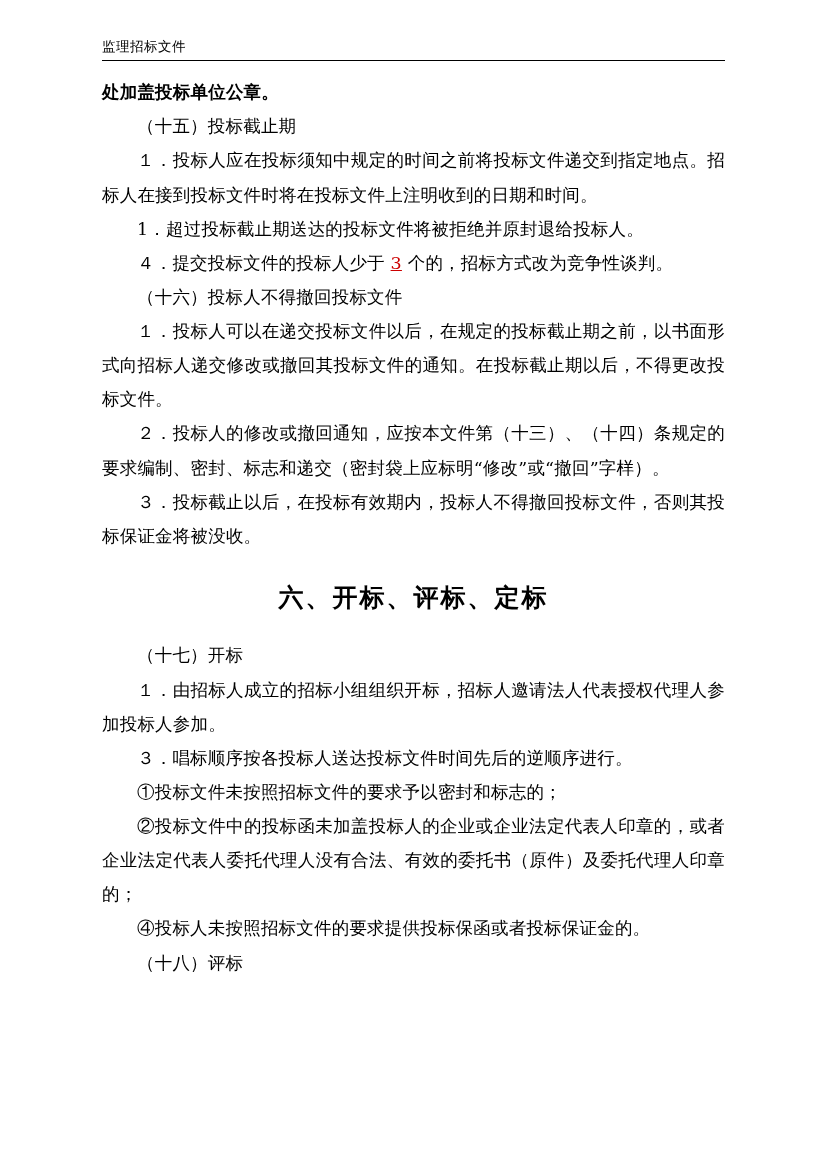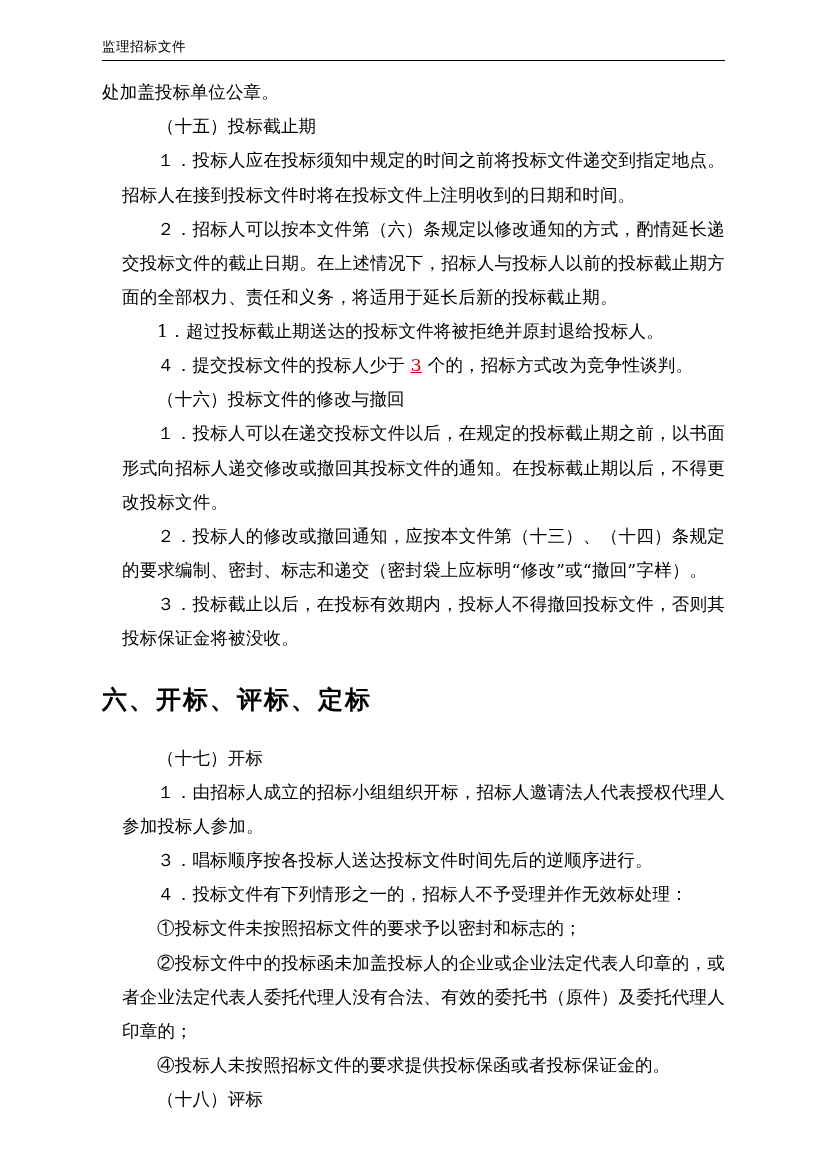--- a/index.html
+++ b/index.html
@@ -39,27 +39,27 @@
     line-height: 1.95;
     text-align: justify;
     text-justify: inter-ideograph;
     letter-spacing: 0.2px;
   }
   p {
     margin: 0;
   }
   p.noindent {
     text-indent: 0;
+    font-weight: bold;
   }
   p.indent {
     text-indent: 2em;
-    margin-left: 20px;
   }
   .section-title {
-    text-align: left;
+    text-align: center;
     font-family: "DejaVu Sans", "Liberation Sans", sans-serif;
     font-weight: bold;
     font-size: 25px;
     letter-spacing: 2px;
     margin: 26px 0 22px 0;
     line-height: 1.5;
   }
   .redunder {
     color: #cc0000;
     text-decoration: underline;
@@ -75,35 +75,33 @@
     <span>监理招标文件</span>
   </div>
   <hr class="header-rule">
 
   <div class="body-text">
 
     <p class="noindent">处加盖投标单位公章。</p>
 
     <p class="indent">（十五）投标截止期</p>
     <p class="indent">１．投标人应在投标须知中规定的时间之前将投标文件递交到指定地点。招标人在接到投标文件时将在投标文件上注明收到的日期和时间。</p>
-    <p class="indent">２．招标人可以按本文件第（六）条规定以修改通知的方式，酌情延长递交投标文件的截止日期。在上述情况下，招标人与投标人以前的投标截止期方面的全部权力、责任和义务，将适用于延长后新的投标截止期。</p>
     <p class="indent">1．超过投标截止期送达的投标文件将被拒绝并原封退给投标人。</p>
 
     <p class="indent"><span>４．提交投标文件的投标人少于 </span><span class="redunder">3</span><span> 个的，招标方式改为竞争性谈判。</span></p>
 
-    <p class="indent">（十六）投标文件的修改与撤回</p>
+    <p class="indent">（十六）投标人不得撤回投标文件</p>
     <p class="indent">１．投标人可以在递交投标文件以后，在规定的投标截止期之前，以书面形式向招标人递交修改或撤回其投标文件的通知。在投标截止期以后，不得更改投标文件。</p>
     <p class="indent">２．投标人的修改或撤回通知，应按本文件第（十三）、（十四）条规定的要求编制、密封、标志和递交（密封袋上应标明“修改”或“撤回”字样）。</p>
     <p class="indent">３．投标截止以后，在投标有效期内，投标人不得撤回投标文件，否则其投标保证金将被没收。</p>
 
     <h2 class="section-title">六、开标、评标、定标</h2>
 
     <p class="indent">（十七）开标</p>
     <p class="indent">１．由招标人成立的招标小组组织开标，招标人邀请法人代表授权代理人参加投标人参加。</p>
     <p class="indent">３．唱标顺序按各投标人送达投标文件时间先后的逆顺序进行。</p>
-    <p class="indent">４．投标文件有下列情形之一的，招标人不予受理并作无效标处理：</p>
     <p class="indent">①投标文件未按照招标文件的要求予以密封和标志的；</p>
     <p class="indent">②投标文件中的投标函未加盖投标人的企业或企业法定代表人印章的，或者企业法定代表人委托代理人没有合法、有效的委托书（原件）及委托代理人印章的；</p>
     <p class="indent">④投标人未按照招标文件的要求提供投标保函或者投标保证金的。</p>
     <p class="indent">（十八）评标</p>
 
   </div>
 </div>
 
 </body></html>

